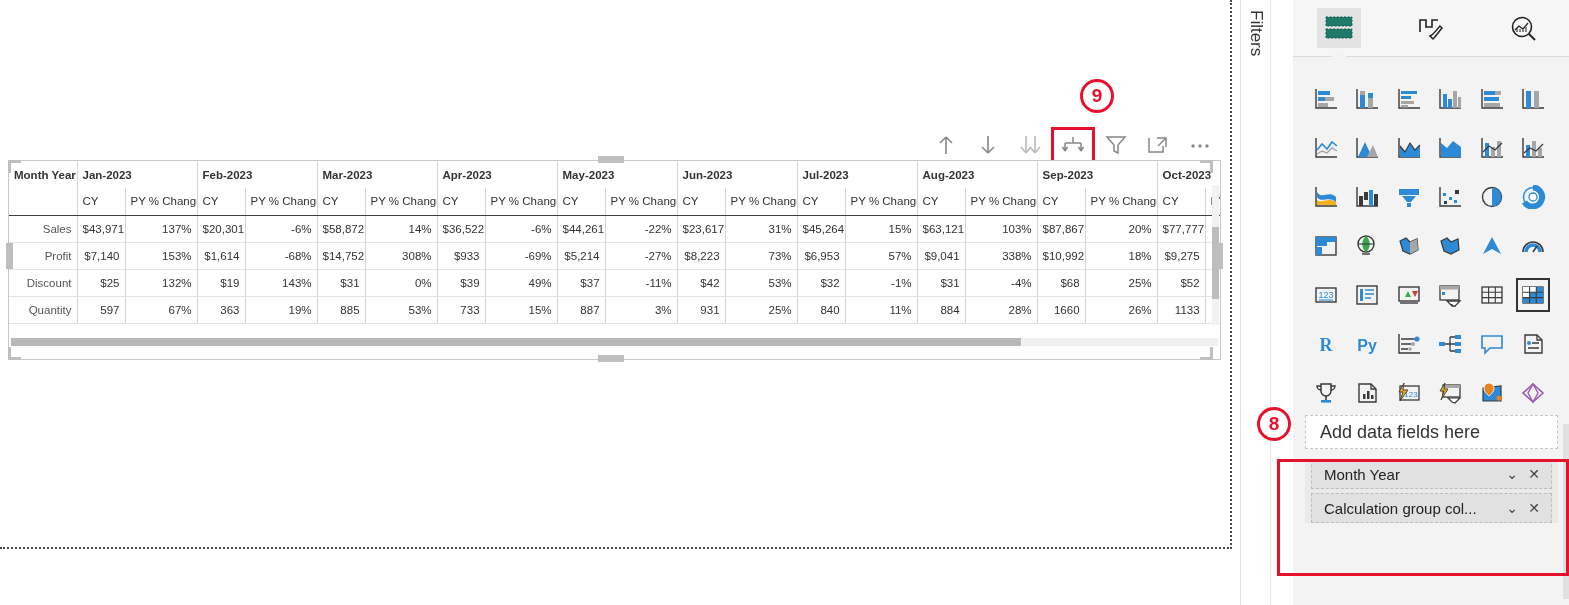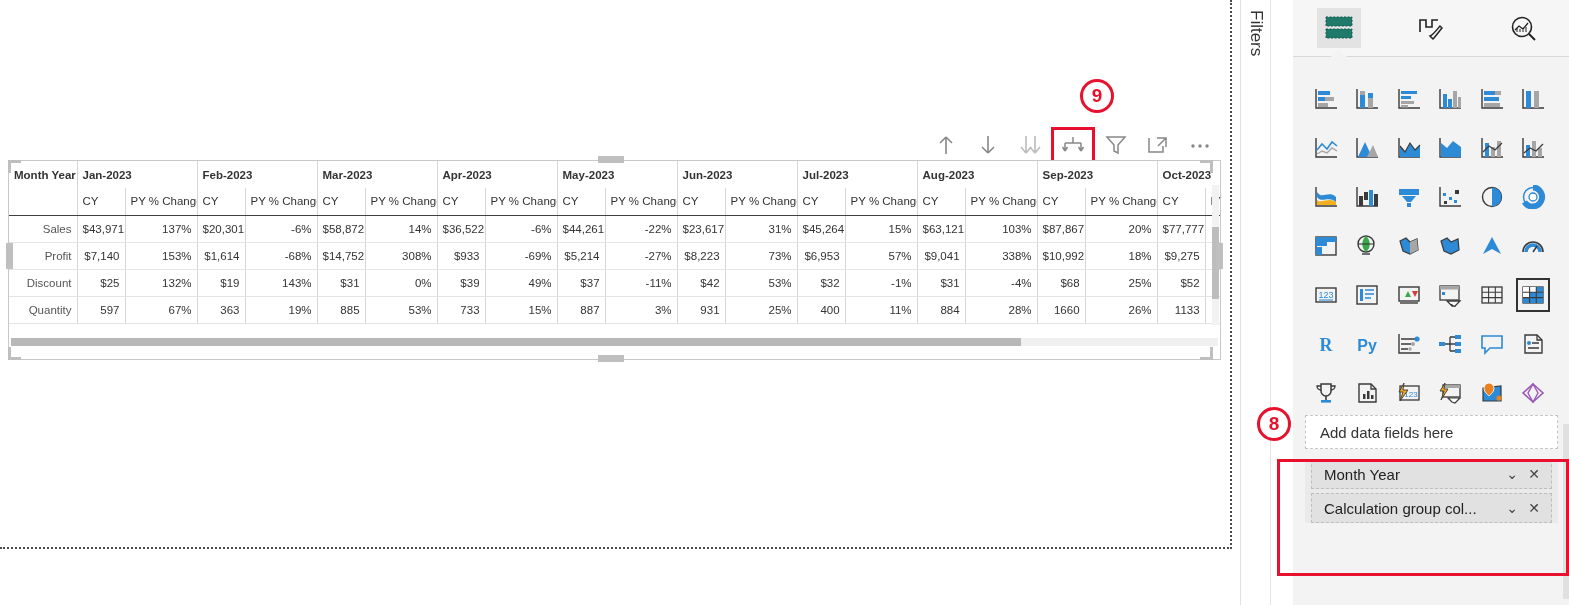--- a/index.html
+++ b/index.html
@@ -227,21 +227,21 @@
     background: #f3f3f3;
     padding: 0 12px;
   }
   .well-drop {
     margin-top: 10px;
     height: 34px;
     background: #ffffff;
     border: 1px dashed #c6c6c6;
     display: flex; align-items: center;
     padding-left: 14px;
-    font-size: 15px; color: #333;
+    font-size: 18px; color: #333;
   }
   .well-section {
     margin-top: 10px;
     background: #eaeaea;
   }
   .well-title {
     height: 36px;
     display: flex; align-items: center;
     padding-left: 14px;
     font-size: 15px; color: #333;
@@ -472,21 +472,21 @@
                 <td class="val">363</td>
                 <td class="val">19%</td>
                 <td class="val">885</td>
                 <td class="val">53%</td>
                 <td class="val">733</td>
                 <td class="val">15%</td>
                 <td class="val">887</td>
                 <td class="val">3%</td>
                 <td class="val">931</td>
                 <td class="val">25%</td>
-                <td class="val">400</td>
+                <td class="val">840</td>
                 <td class="val">11%</td>
                 <td class="val">884</td>
                 <td class="val">28%</td>
                 <td class="val">1660</td>
                 <td class="val">26%</td>
                 <td class="val">1133</td>
                 <td class="val">48%</td>
               </tr>
             </tbody>
         </table>

